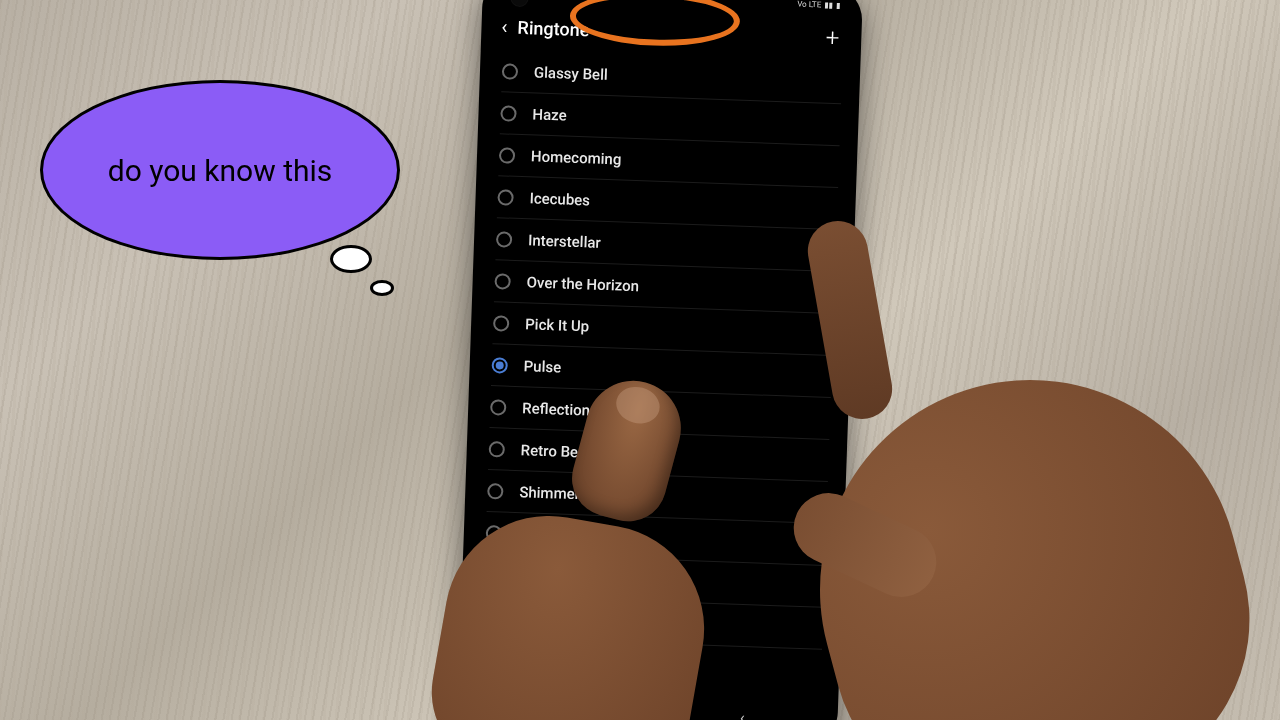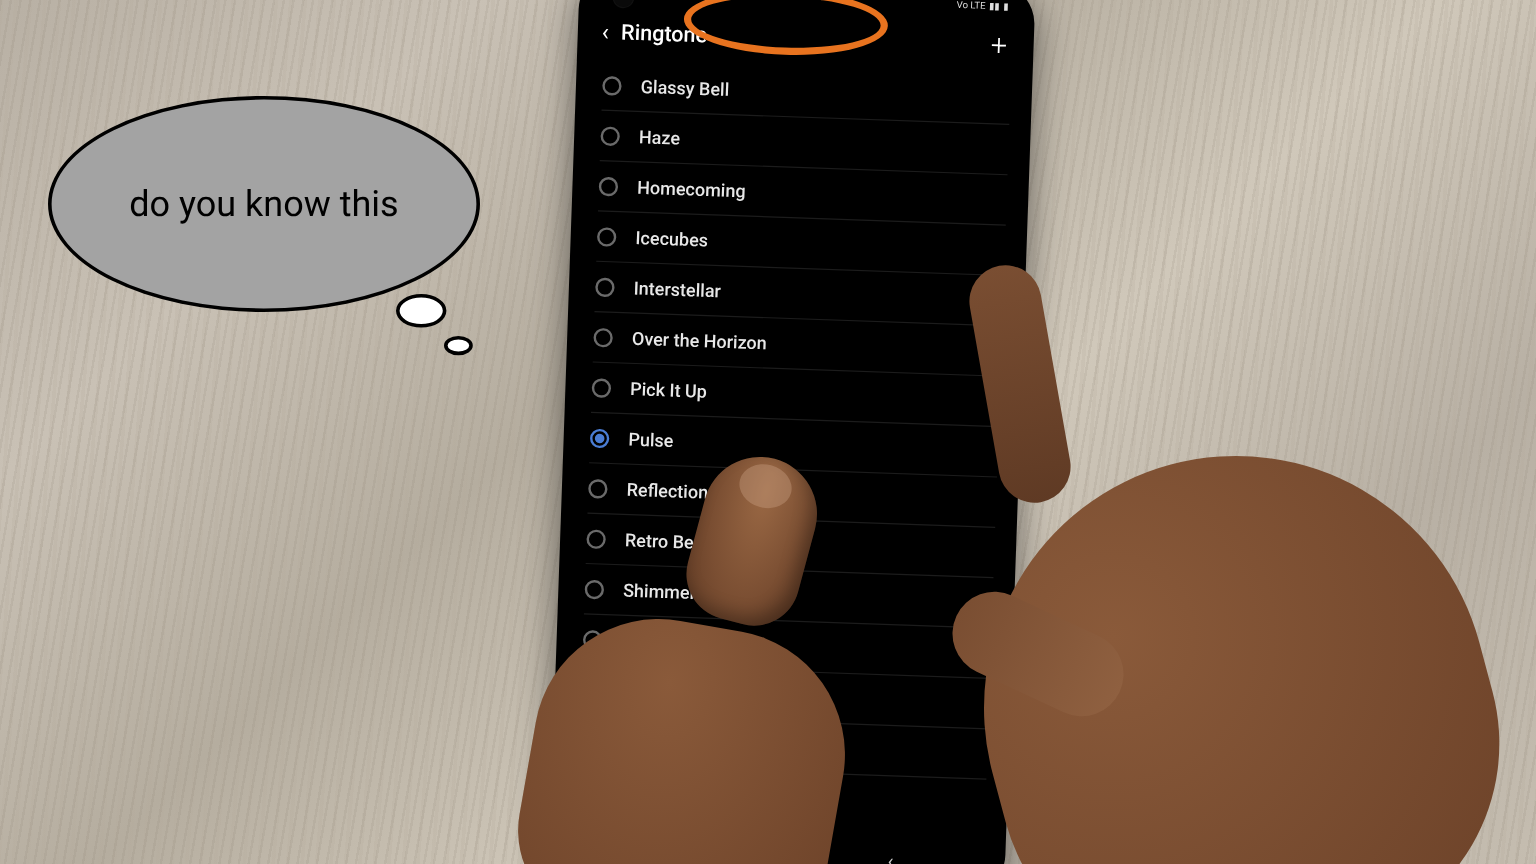--- a/index.html
+++ b/index.html
@@ -16,21 +16,21 @@
     overflow: hidden;
   }
 
   
   .speech-bubble {
     position: absolute;
     top: 80px;
     left: 40px;
     width: 360px;
     height: 180px;
-    background: #a3a3a3;
+    background: #8b5cf6;
     border: 3px solid #000;
     border-radius: 50%;
     display: flex;
     align-items: center;
     justify-content: center;
     z-index: 50;
   }
   .speech-bubble .text {
     font-size: 30px;
     color: #000;

